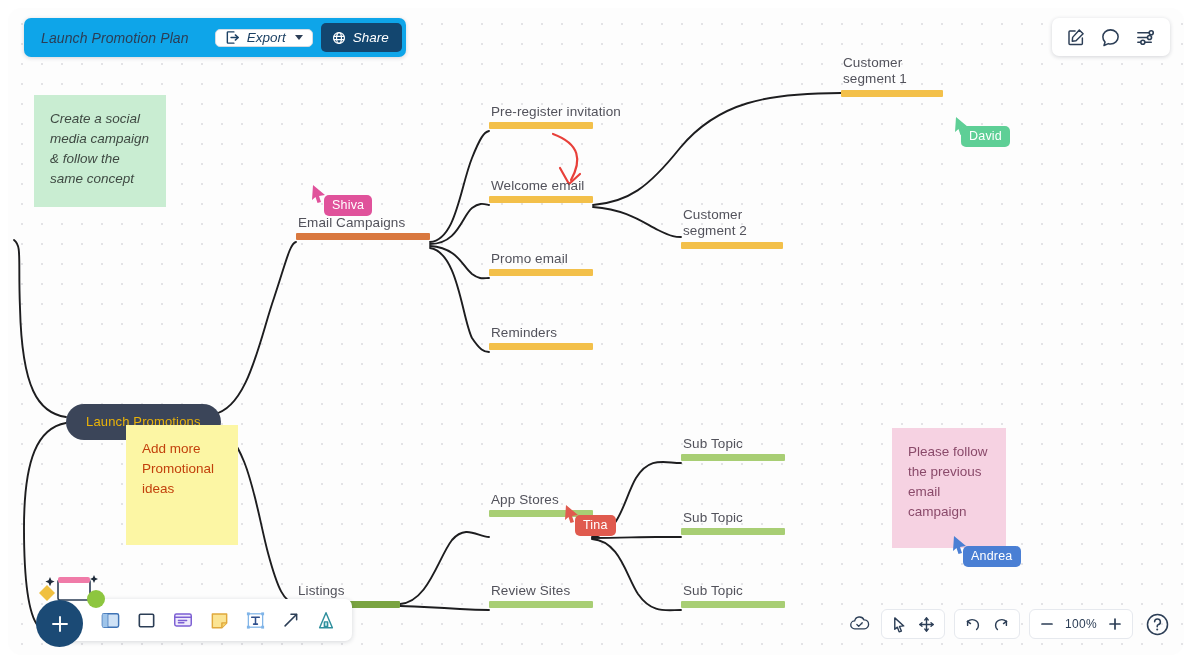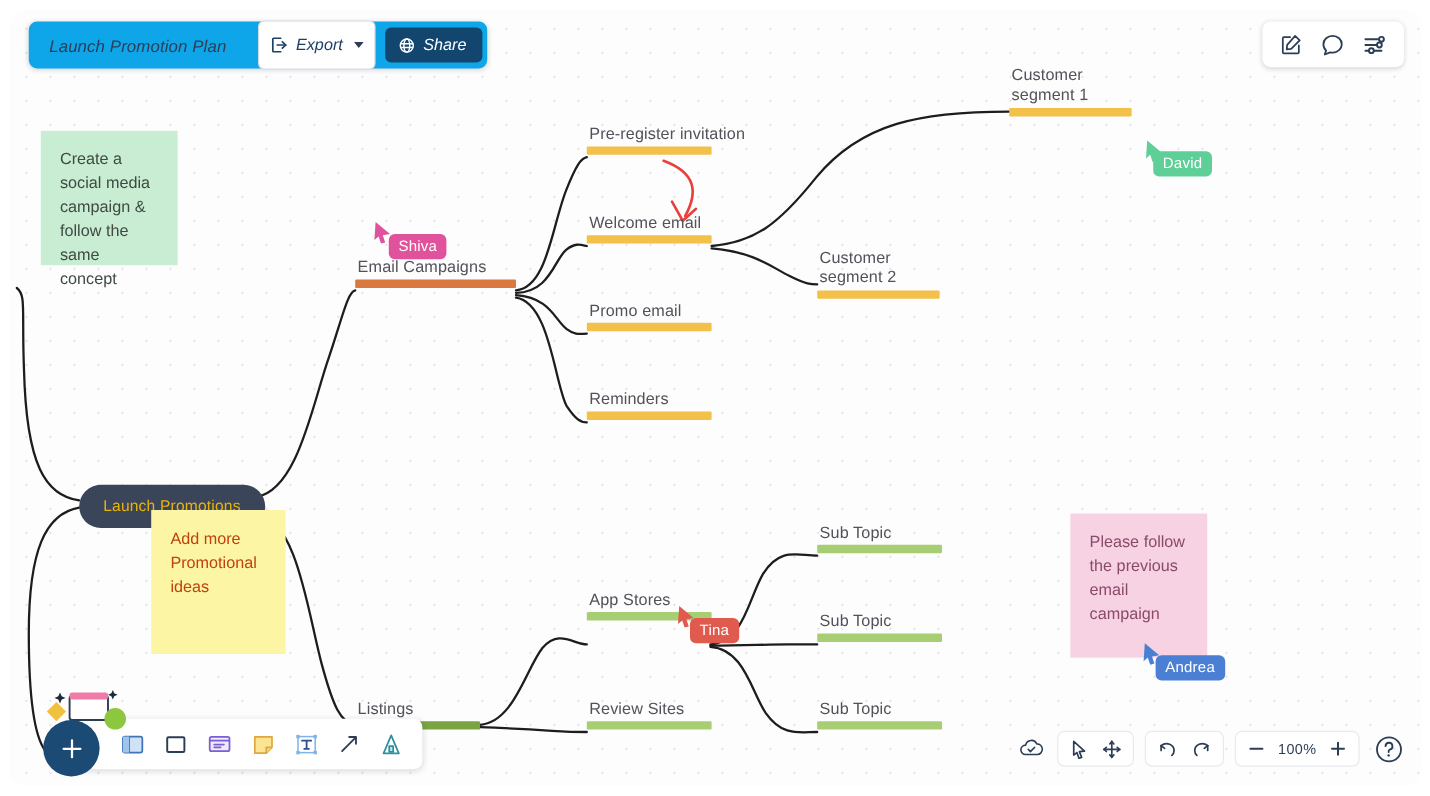--- a/index.html
+++ b/index.html
@@ -122,21 +122,21 @@
     gap: 7px;
     font-size: 13.5px;
     border-radius: 5px;
     cursor: pointer;
     box-sizing: border-box;
   }
   .btn-export {
     color: #1c4164;
     border: 1px solid #d4dbe3;
     background: #fff;
-    height: 41px;
+    height: 18px;
     padding: 0 9px 0 9px;
   }
   .btn-share {
     color: #ffffff;
     background: #13466f;
     height: 29px;
     padding: 0 13px 0 11px;
     margin-left: 8px;
   }
   .caret {
@@ -329,21 +329,21 @@
     <div class="node" style="left:673px; top:502px;">
       <span class="nlabel">Sub Topic</span>
       <span class="nbar" style="width:104px;background:#a8ce74;"></span>
     </div>
 
     <div class="node" style="left:673px; top:575px;">
       <span class="nlabel">Sub Topic</span>
       <span class="nbar" style="width:104px;background:#a8ce74;"></span>
     </div>
 
-    <div class="sticky green" style="left:26px; top:101px; width:114px; height:112px;">Create a social media campaign &amp; follow the same concept</div>
+    <div class="sticky green" style="left:26px; top:87px; width:132px; height:112px;font-style:italic;">Create a social media campaign &amp; follow the same concept</div>
 
     <div class="sticky yellow" style="left:118px; top:417px; width:112px; height:120px;">Add more Promotional ideas</div>
 
     <div class="sticky pink" style="left:884px; top:420px; width:114px; height:120px;">Please follow the previous email campaign</div>
 
     <svg class="cursor-arrow" style="left:303px; top:176px;" width="18" height="20" viewBox="0 0 18 20">
       <path d="M2 1 L14 11 L8 12 L10 18 L6.5 19 L4.5 13 L1 16 Z" fill="#e0529b"></path>
     </svg>
     <div class="cursor-tag" style="left:316px; top:187px; background:#e0529b;">Shiva</div>
 

